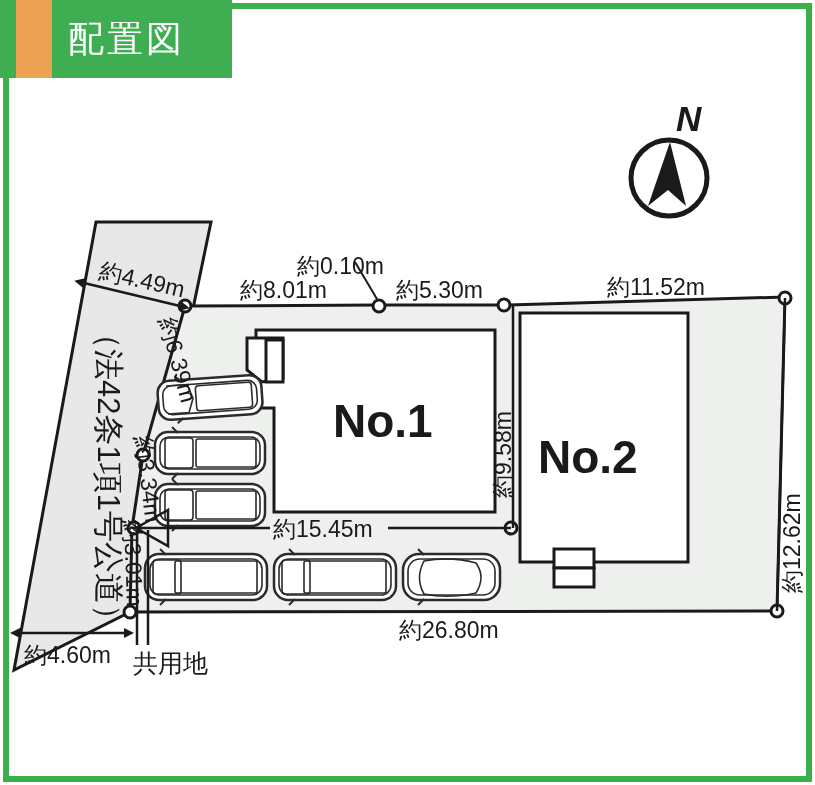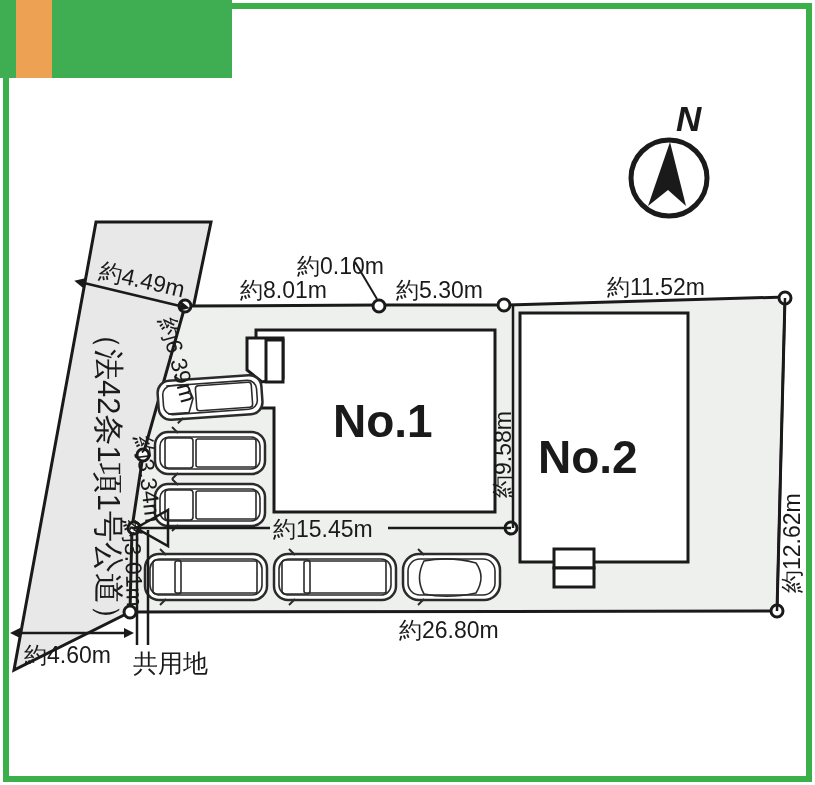--- a/index.html
+++ b/index.html
@@ -91,20 +91,21 @@
 </style>
 </head>
 <body>
 
 <div id="page">
 
   <div id="frame"></div>
 
   <div id="banner">
     <div id="banner-stripe"></div>
+    <div id="banner-title">配置図</div>
   </div>
 
   <svg id="plan" viewBox="0 0 815 785">
 
     <g>
       <circle cx="669" cy="178" r="38" fill="#ffffff" stroke="#1a1a1a" stroke-width="5"></circle>
       <polygon points="670,142 686,206 668,190 648,206" fill="#1a1a1a"></polygon>
       <text class="n-label" x="676" y="131">N</text>
     </g>
 

